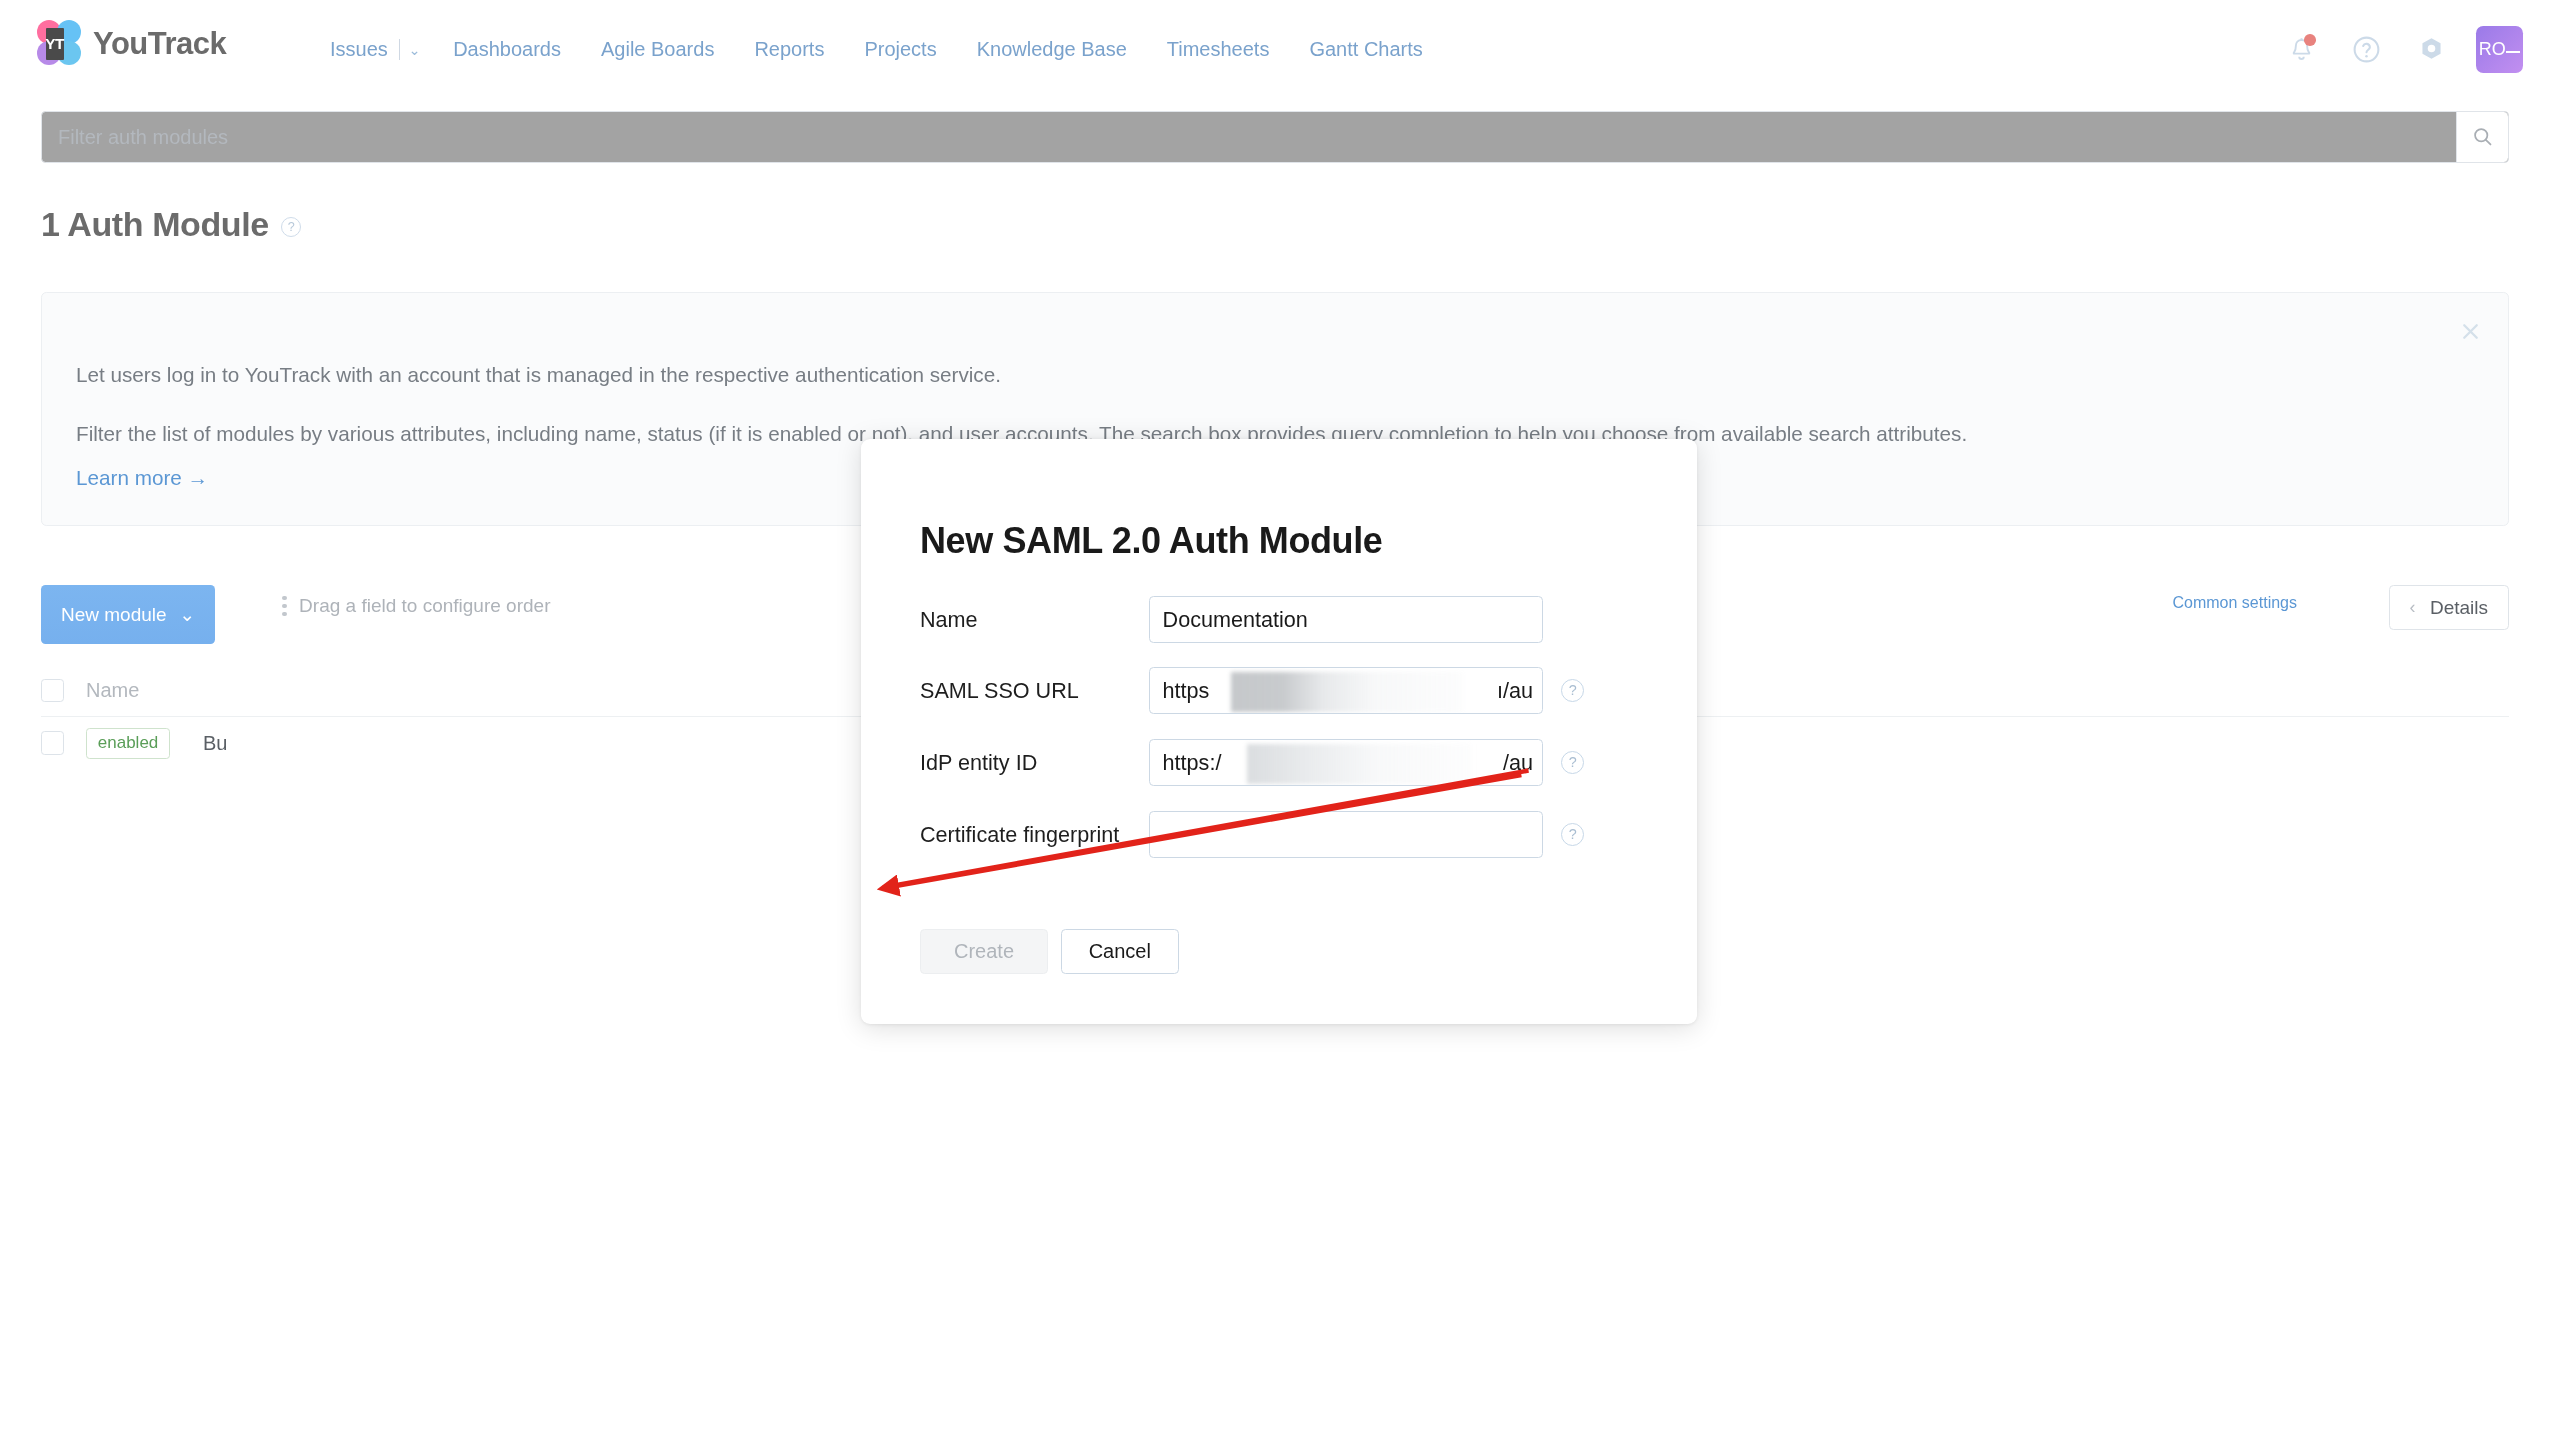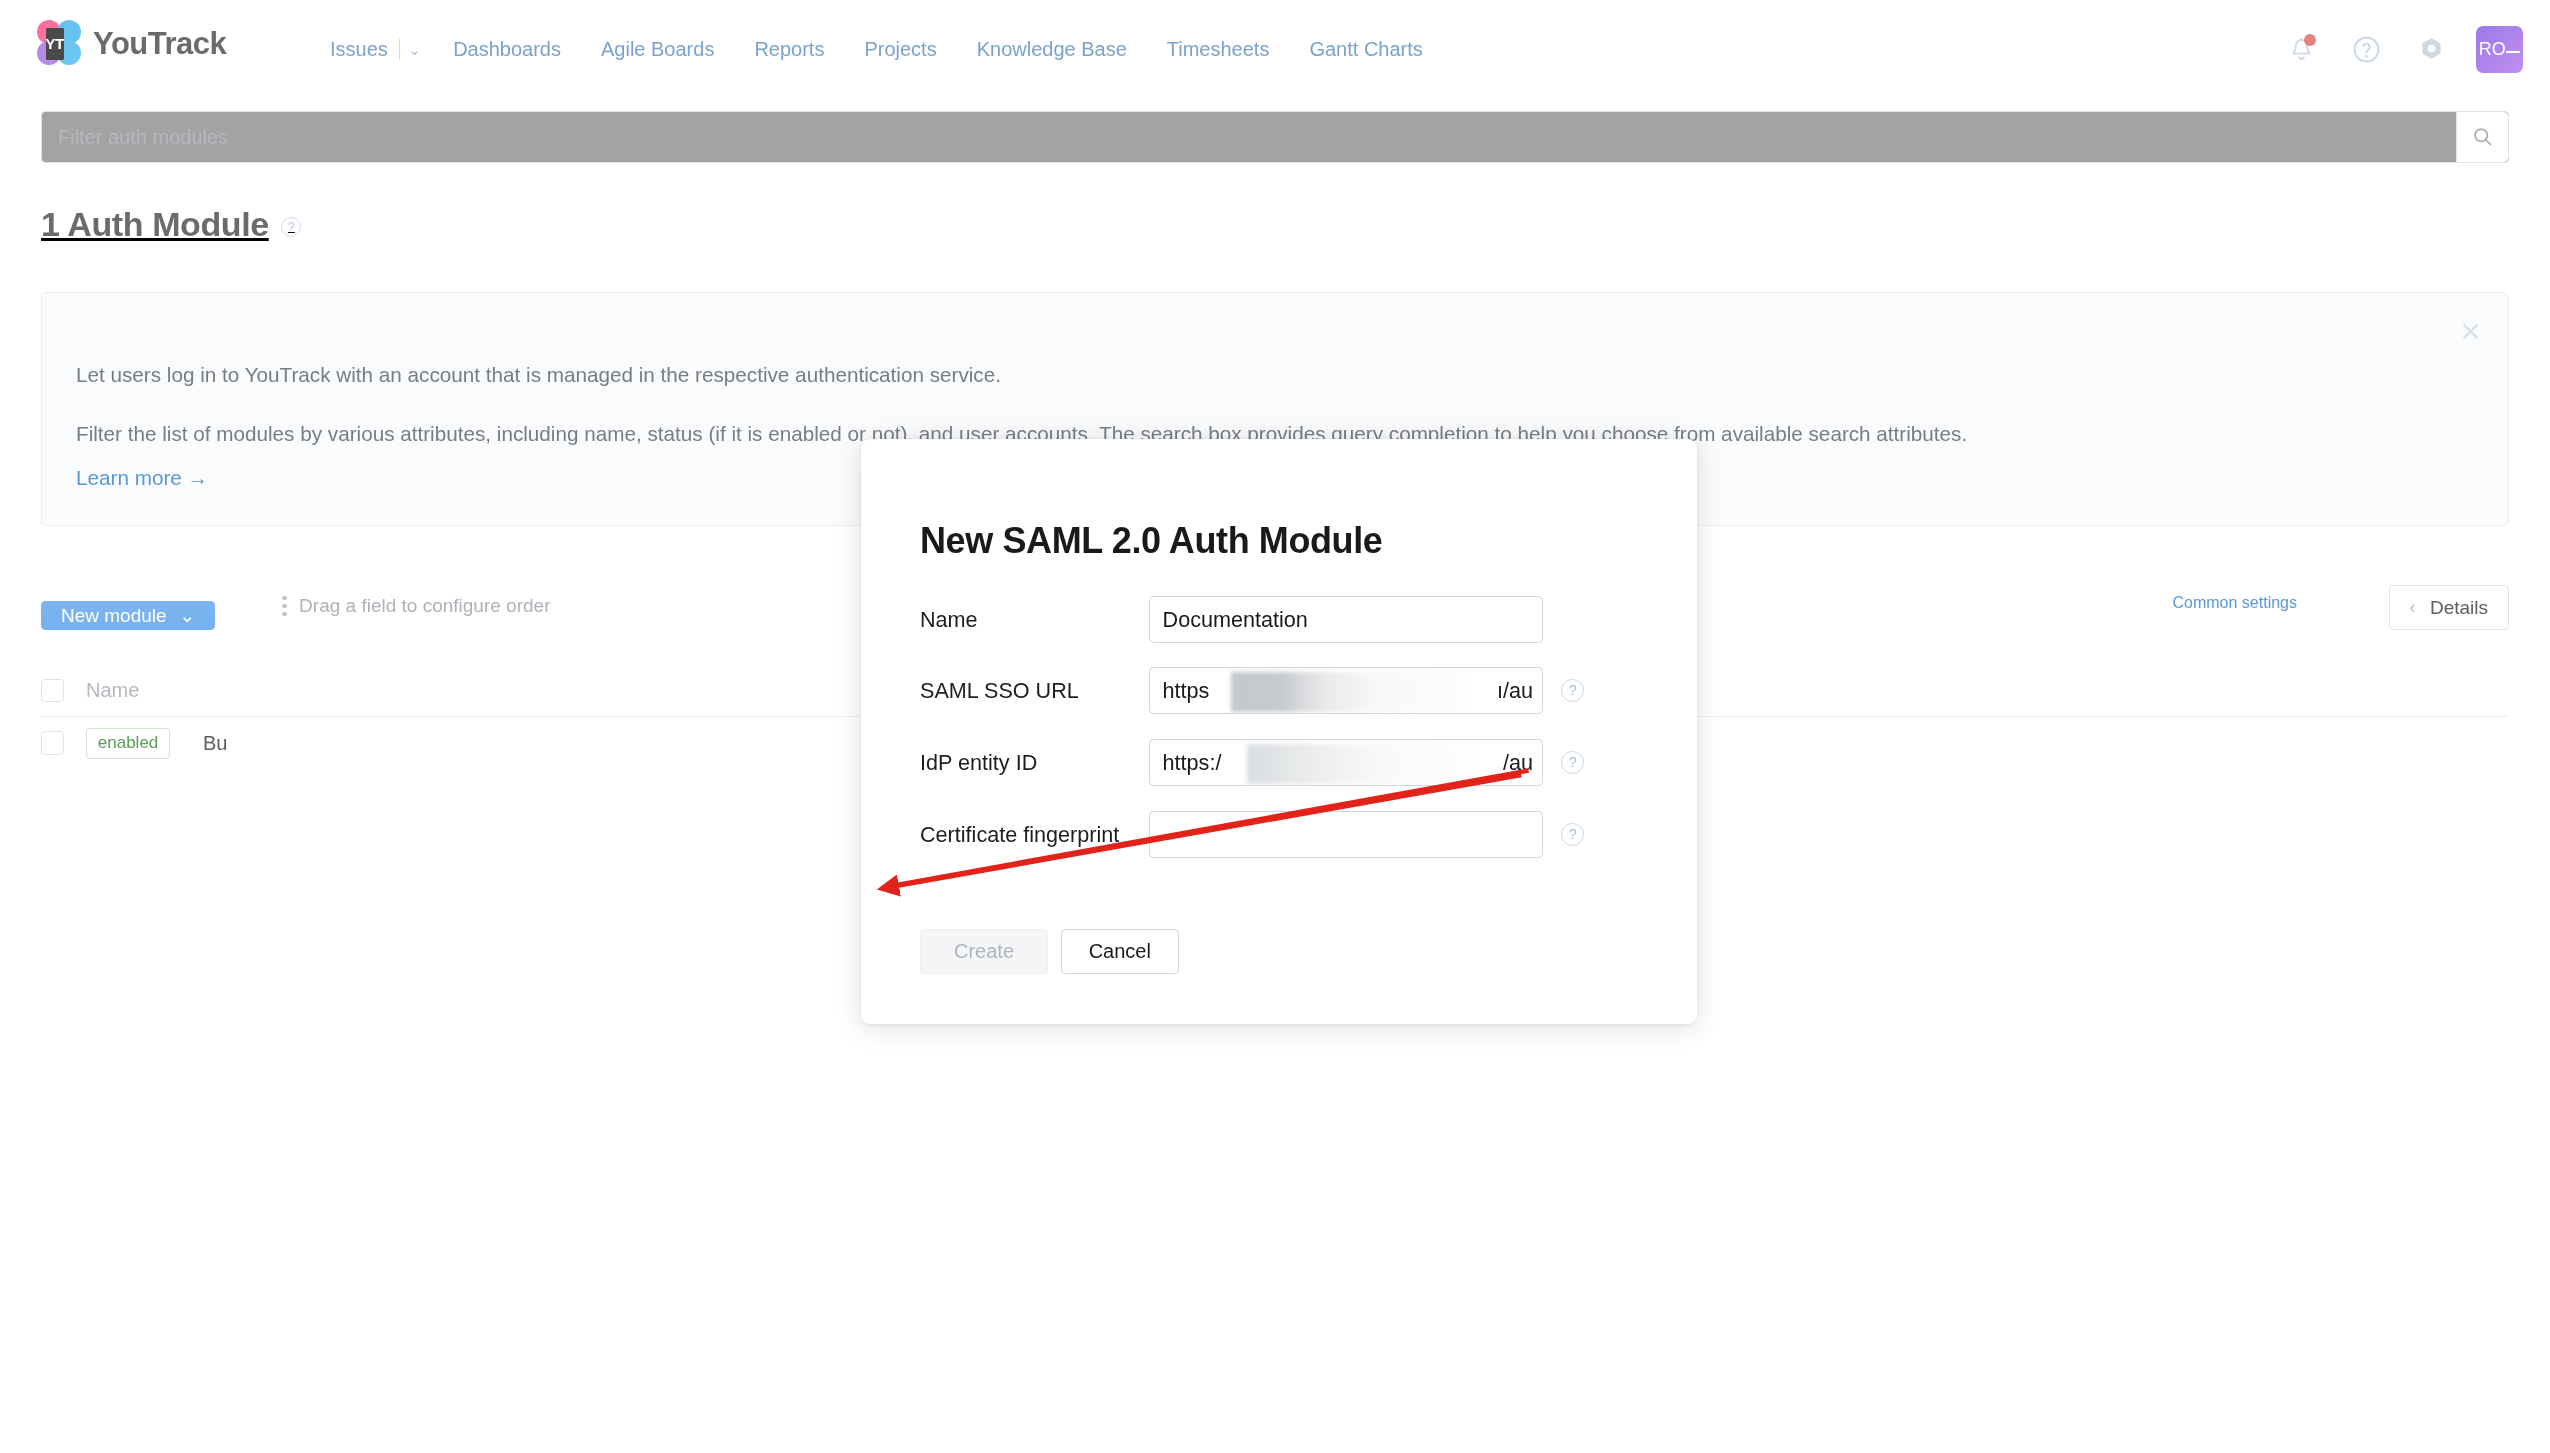--- a/index.html
+++ b/index.html
@@ -112,21 +112,21 @@
   .filter-input::placeholder { color: #b3b8be; }
   .search-btn {
     width: 52px; border-left: 0.9px solid #e0e4e9;
     display: flex; align-items: center; justify-content: center;
     cursor: pointer; background: #ffffff; border-radius: 0 4.5px 4.5px 0;
   }
 
   
   .page-title-row {
     position: absolute; left: 41px; top: 205px;
-    display: flex; align-items: center; gap: 12.6px; text-decoration: underline;
+    display: flex; align-items: center; gap: 12.6px;
   }
   .page-title { font-size: 34px; font-weight: bold; color: #6b6b6b; letter-spacing: -0.4px; }
   .q-circle {
     width: 20px; height: 20px; border-radius: 50%;
     border: 1.8px solid #cfdcea; color: #b8c9da;
     font-size: 12.6px; display: flex; align-items: center; justify-content: center;
     cursor: pointer; margin-top: 5.4px;
   }
 
   
@@ -151,26 +151,26 @@
     display: flex; align-items: center; justify-content: center;
   }
 
   
   .toolbar {
     position: absolute; left: 41px; top: 585px;
     width: 2468px; height: 45px;
   }
   .new-module-btn {
     position: absolute; left: 0; top: 0;
-    height: 29px; padding: 0 20px;
+    height: 59px; padding: 0 20px;
     background: linear-gradient(180deg, #7cb5f0 0%, #76b0ee 100%);
     border: none; border-radius: 4.5px; cursor: pointer;
     color: #ffffff; font-size: 19px;
     font-family: "Liberation Sans", sans-serif;
-    display: flex; align-items: center; gap: 12.6px; margin-top: 16px;
+    display: flex; align-items: center; gap: 12.6px;
   }
   .drag-hint-wrap {
     position: absolute; left: 241px; top: 10px;
     display: flex; align-items: center; gap: 12.6px;
   }
   .kebab { display: flex; flex-direction: column; gap: 3.6px; cursor: pointer; }
   .kebab i { width: 4.5px; height: 4.5px; border-radius: 50%; background: #c2c7cd; display: block; }
   .drag-hint { font-size: 19px; color: #aeb3b9; }
   .common-settings {
     position: absolute; right: 212px; top: 9px;

